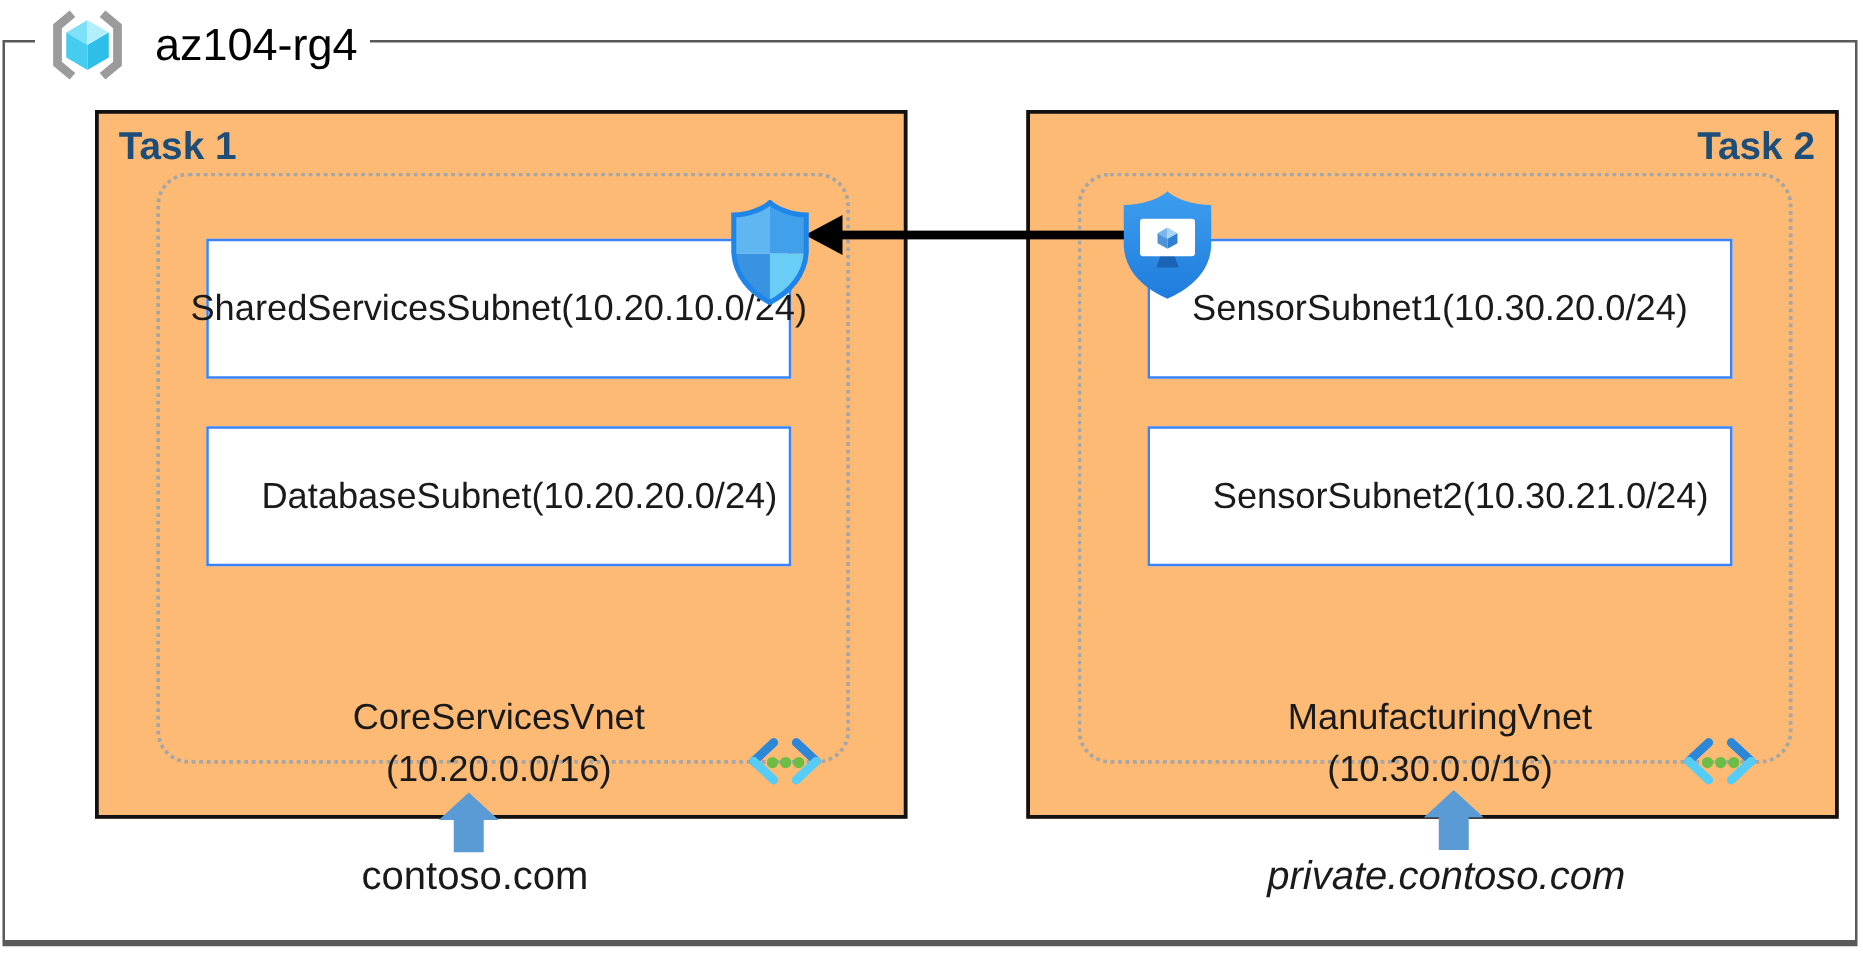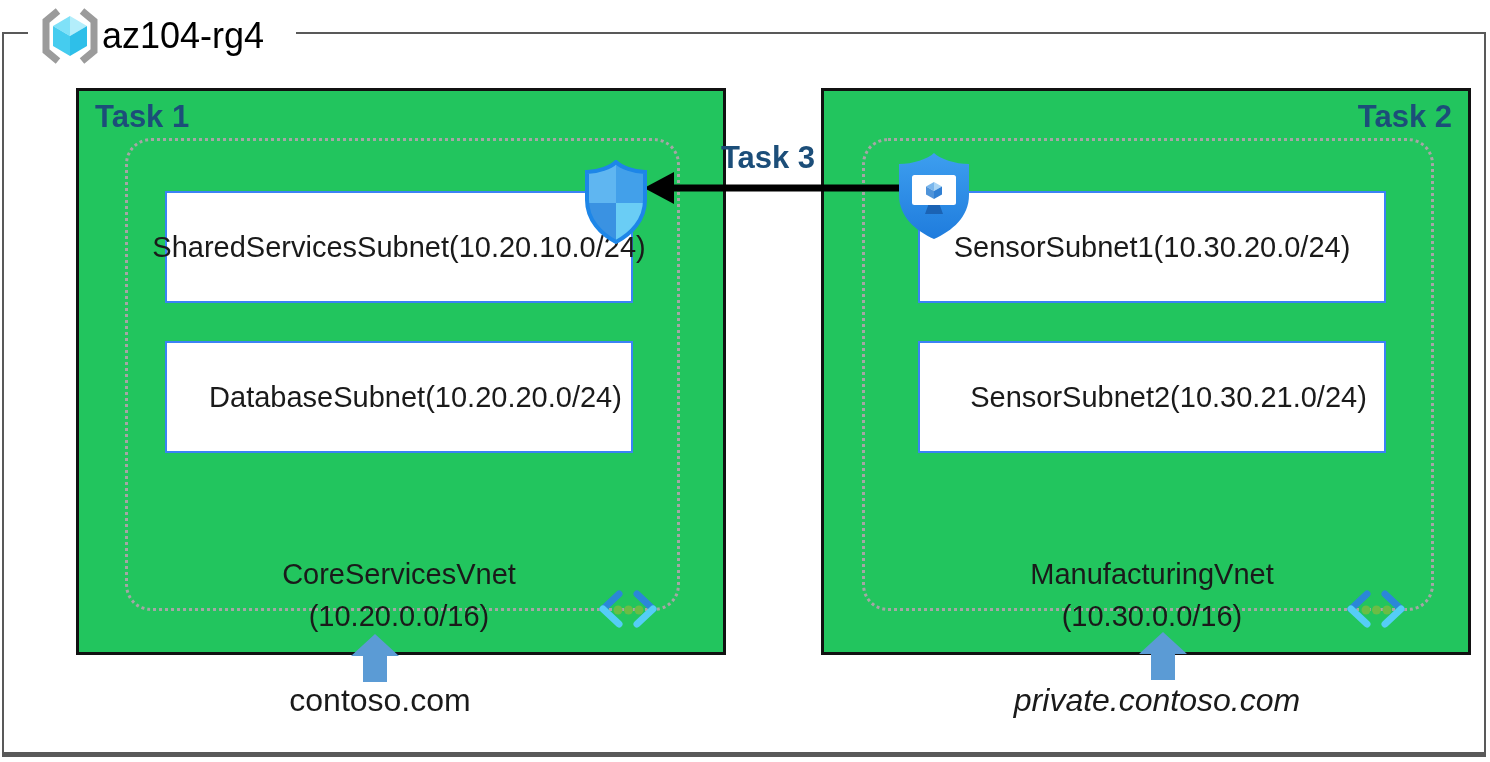--- a/index.html
+++ b/index.html
@@ -21,34 +21,35 @@
     border-bottom-width: 5px;
     background: transparent;
   }
   .rg-strip {
     position: absolute;
     left: 28px; top: 0;
     width: 268px; height: 72px;
     background: #ffffff;
     display: flex;
     align-items: center;
+    gap: 22px;
     padding-left: 10px;
     z-index: 2;
   }
   .rg-title {
     font-size: 36px;
     color: #000000;
     white-space: nowrap;
   }
   
   .vnet-box {
     position: absolute;
     top: 88px;
     width: 650px; height: 567px;
-    background: #22c55e;
+    background: #fdba74;
     border: 3px solid #111111;
     z-index: 1;
   }
   .vnet-box.left  { left: 76px; }
   .vnet-box.right { left: 821px; }
   .task-corner {
     position: absolute;
     top: 8px;
     font-size: 31px;
     font-weight: 700;
@@ -218,21 +219,20 @@
         <path d="M8 21 L24 36" stroke="#55CDF6" stroke-width="7" stroke-linecap="round" fill="none"></path>
         <path d="M42 6 L58 21" stroke="#2B87D8" stroke-width="7" stroke-linecap="round" fill="none"></path>
         <path d="M58 21 L42 36" stroke="#55CDF6" stroke-width="7" stroke-linecap="round" fill="none"></path>
         <circle cx="23" cy="22" r="4.5" fill="#6BBD45"></circle>
         <circle cx="33.5" cy="22" r="4.5" fill="#6BBD45"></circle>
         <circle cx="44" cy="22" r="4.5" fill="#6BBD45"></circle>
       </svg>
     </div>
   </div>
 
-  <div class="task-float task3-label">Task 3</div>
 
   <svg class="task3-arrow" width="256" height="44" viewBox="0 0 256 44">
     <rect x="24" y="18.5" width="232" height="7" fill="#000000"></rect>
     <polygon points="0,22 30,6 30,38" fill="#000000"></polygon>
   </svg>
 
   <svg class="nsg-icon" width="64" height="84" viewBox="0 0 64 84">
     <defs>
       <clipPath id="nsgClip">
         <path d="M32 2 C27 7 14 12 3 12 L3 40 C3 60 17 74 32 82 C47 74 61 60 61 40 L61 12 C50 12 37 7 32 2 Z"></path>

